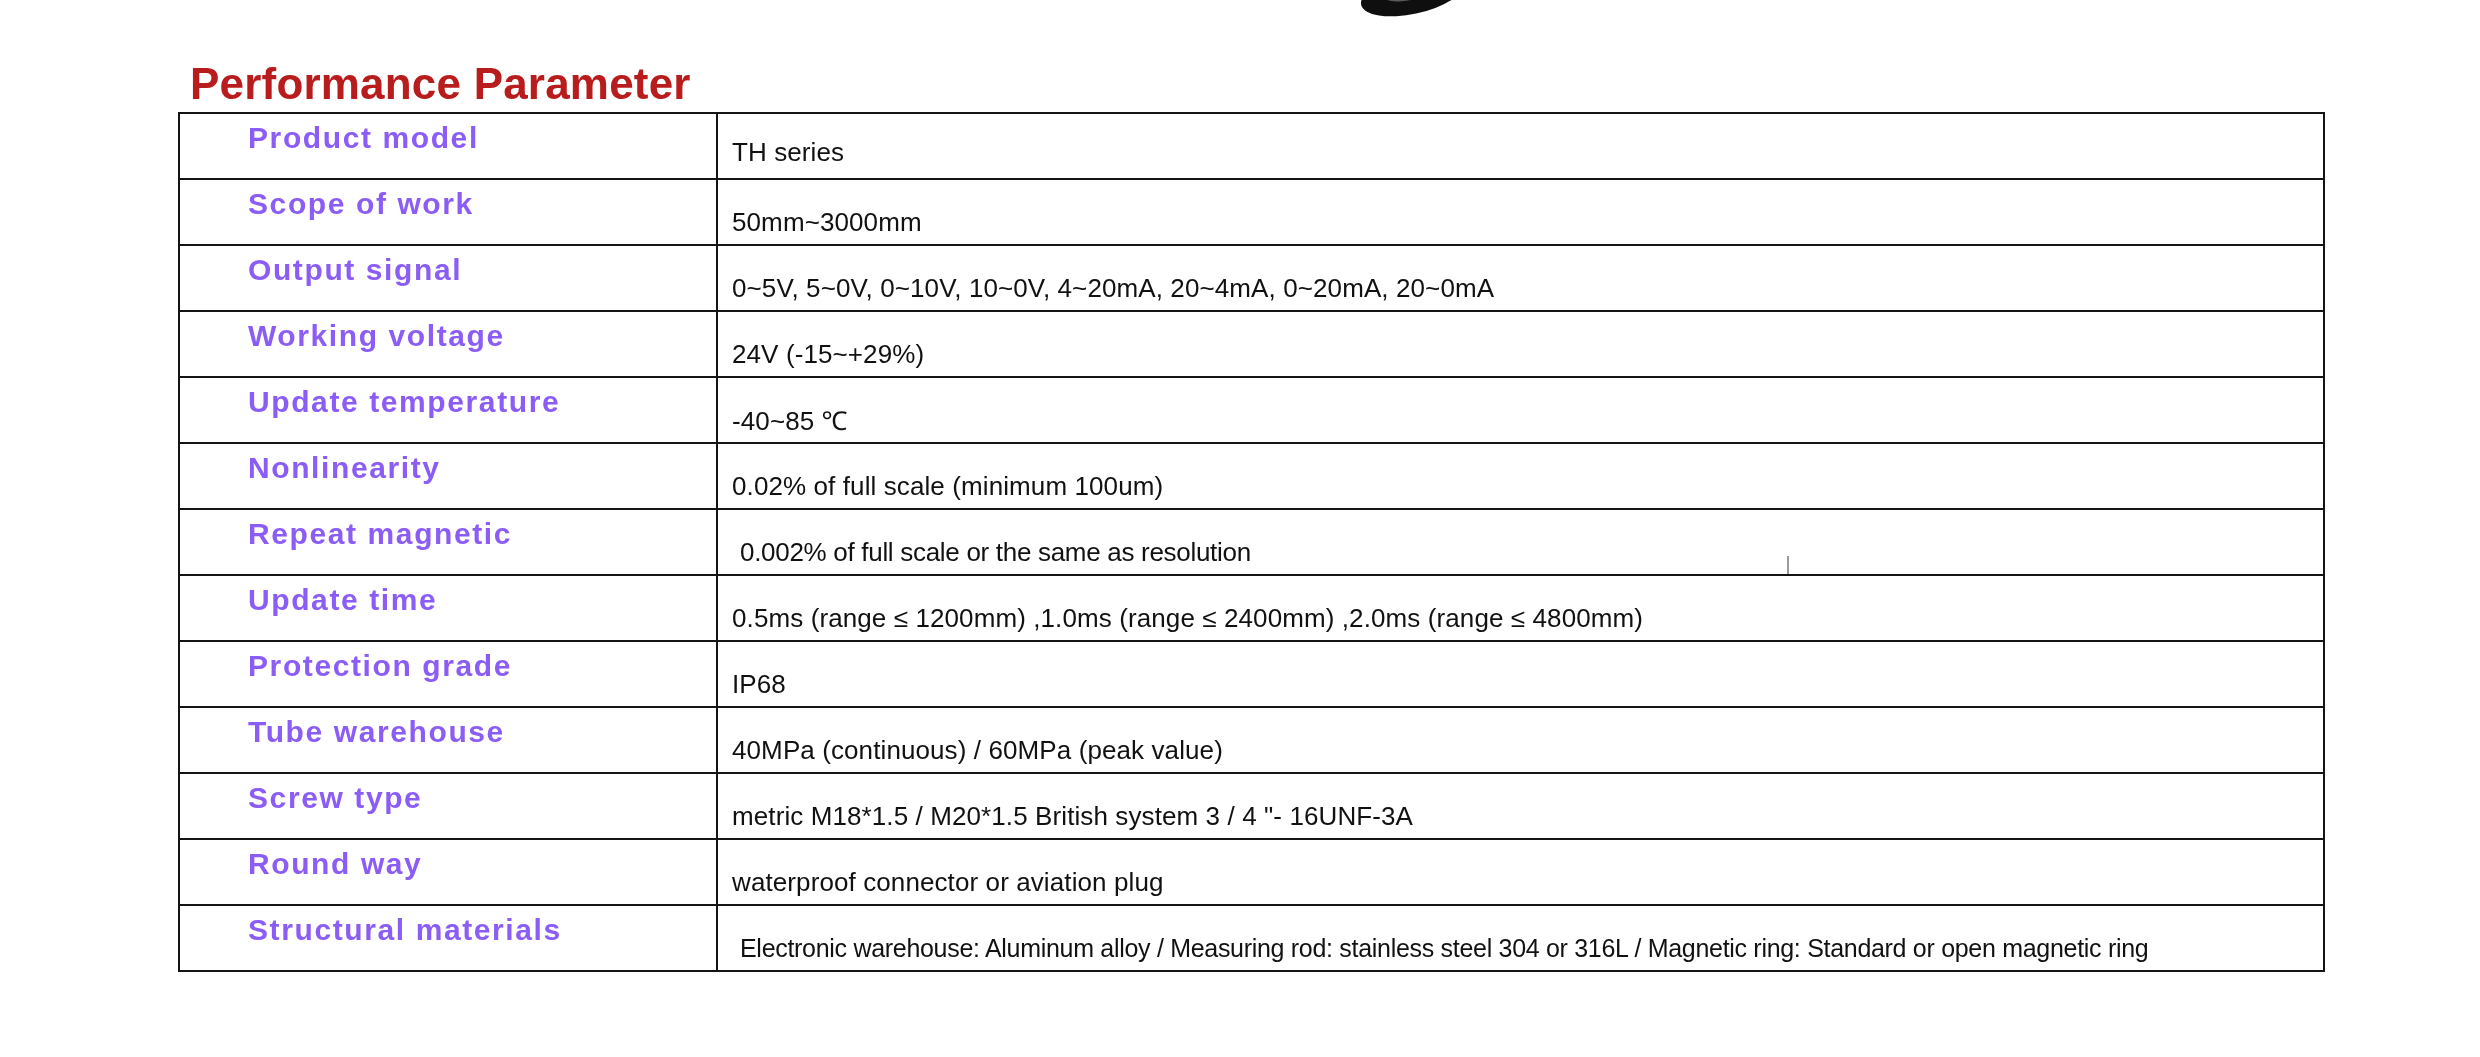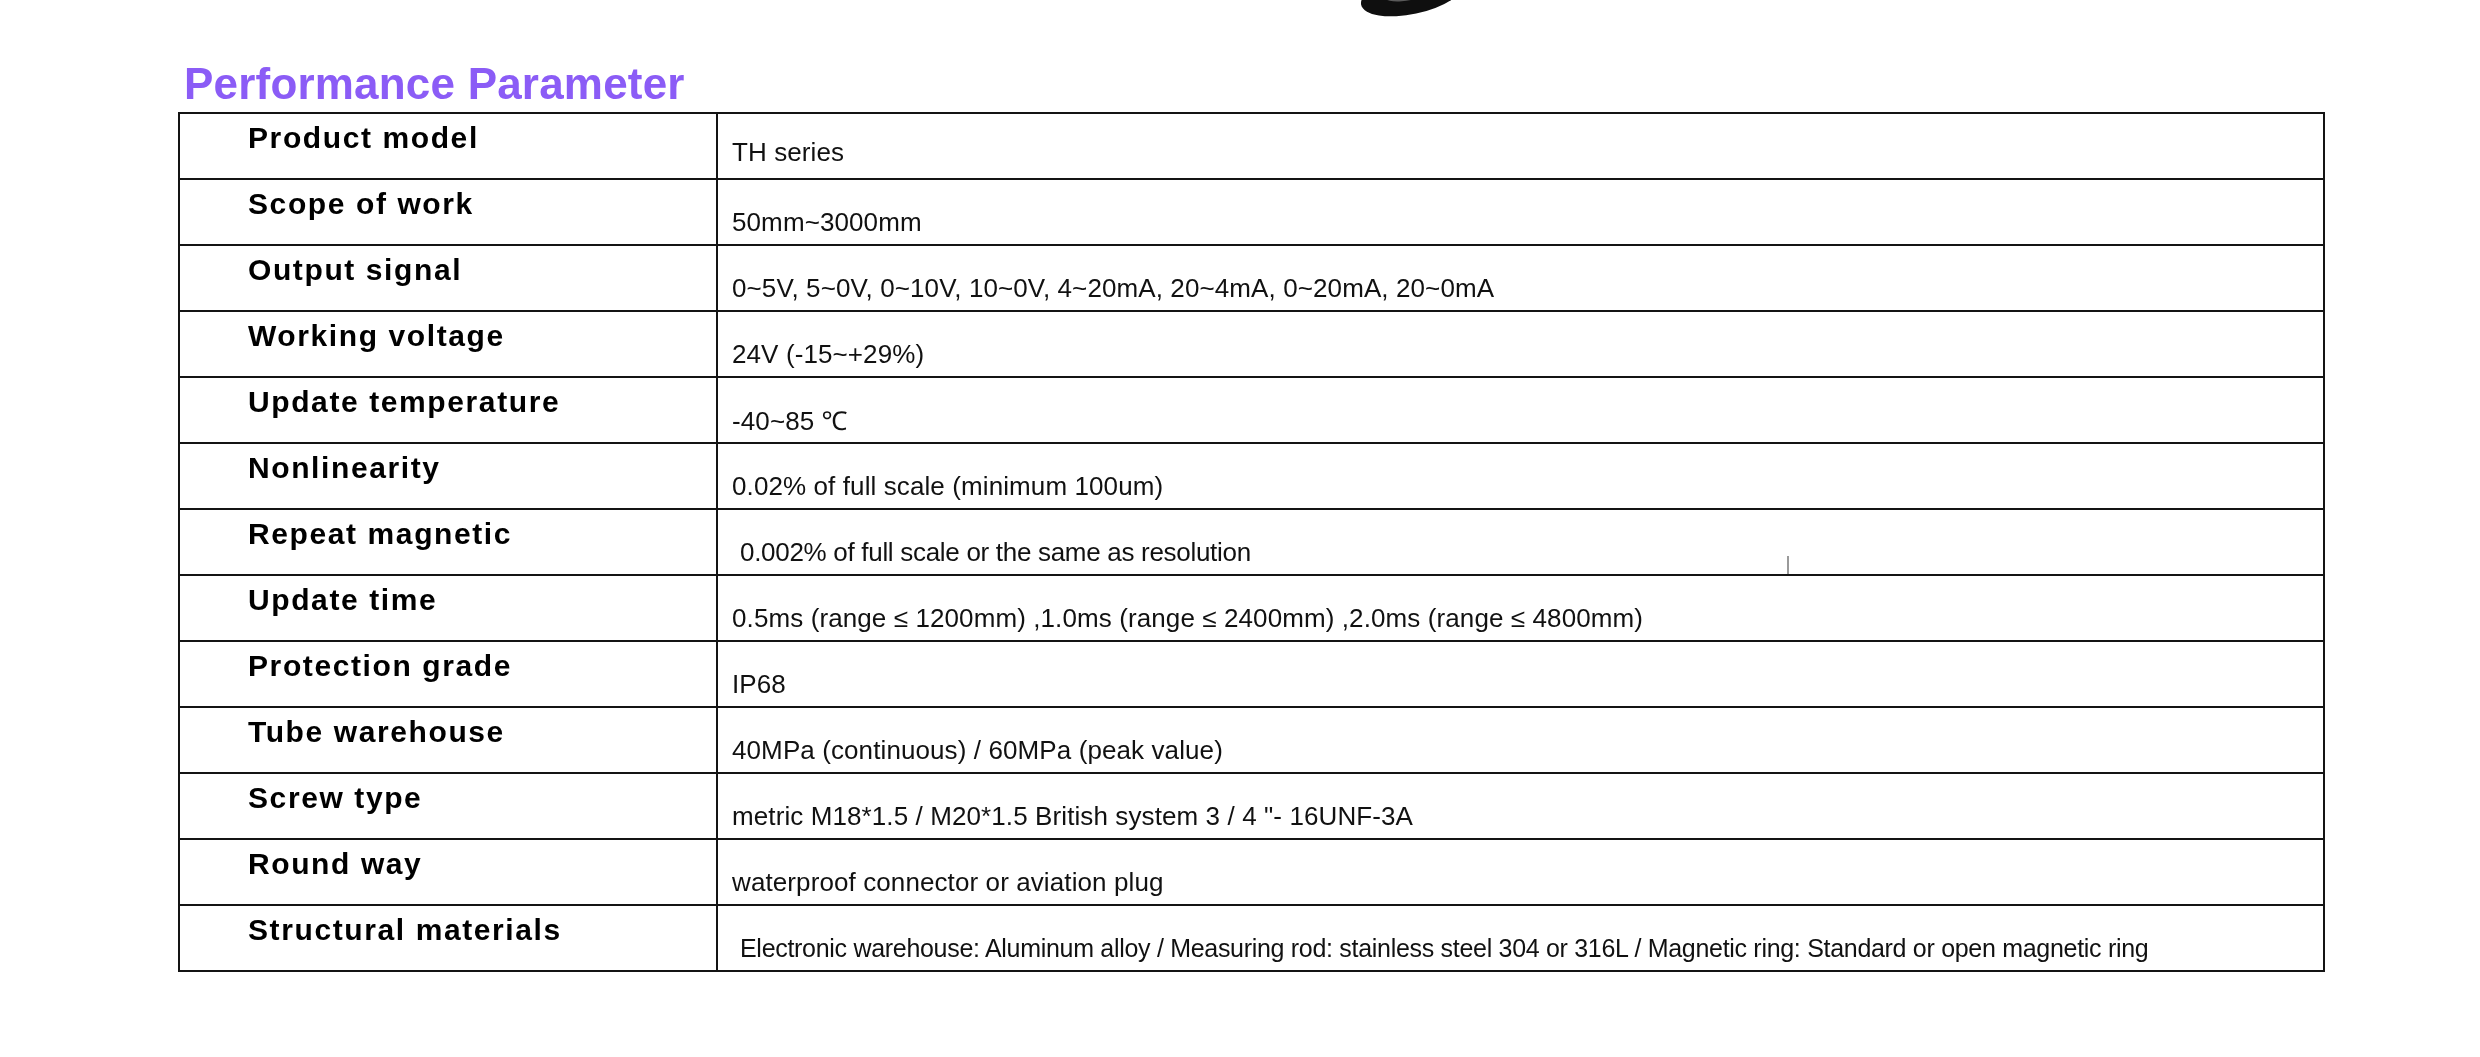--- a/index.html
+++ b/index.html
@@ -50,26 +50,26 @@
     position: absolute;
     left: 1787px;
     top: 556px;
     width: 2px;
     height: 18px;
     background: #9a9a9a;
   }
 
   .page-title {
     position: absolute;
-    left: 184px;
+    left: 190px;
     top: 33px;
     font-size: 44px;
     line-height: 1;
     letter-spacing: 0.2px;
-    color: #8b5cf6;
+    color: #b91c1c;
     white-space: nowrap;
   }
 
   .spec-table {
     position: absolute;
     left: 178px;
     top: 112px;
     width: 2147px;
     border-collapse: collapse;
     table-layout: fixed;
@@ -83,21 +83,21 @@
     height: 66px;
   }
   .col-label {
     width: 538px;
   }
   .label-text {
     display: block;
     font-size: 30px;
     font-weight: bold;
     letter-spacing: 1.6px;
-    color: #000000;
+    color: #8b5cf6;
     text-align: left;
     padding-left: 68px;
     white-space: nowrap;
     transform: translateY(-8px);
   }
   .value-text {
     display: block;
     font-size: 26px;
     color: #111111;
     letter-spacing: 0.1px;

